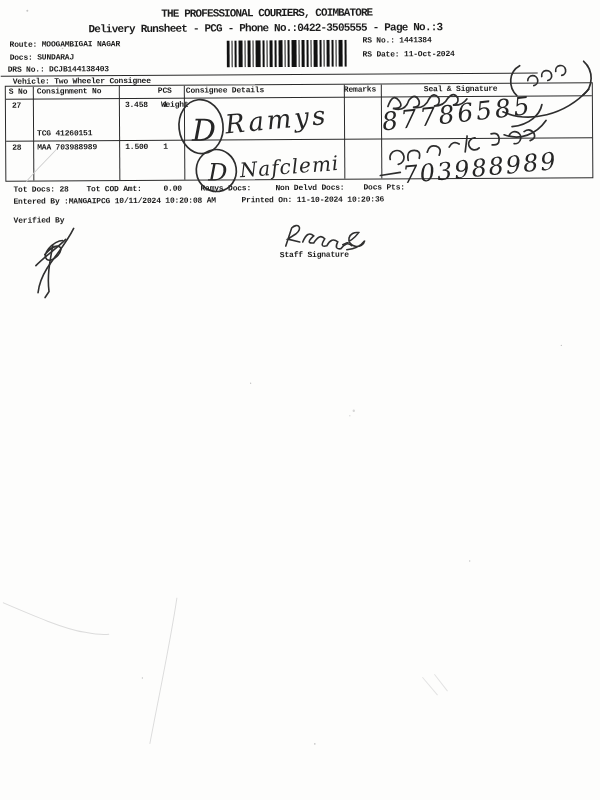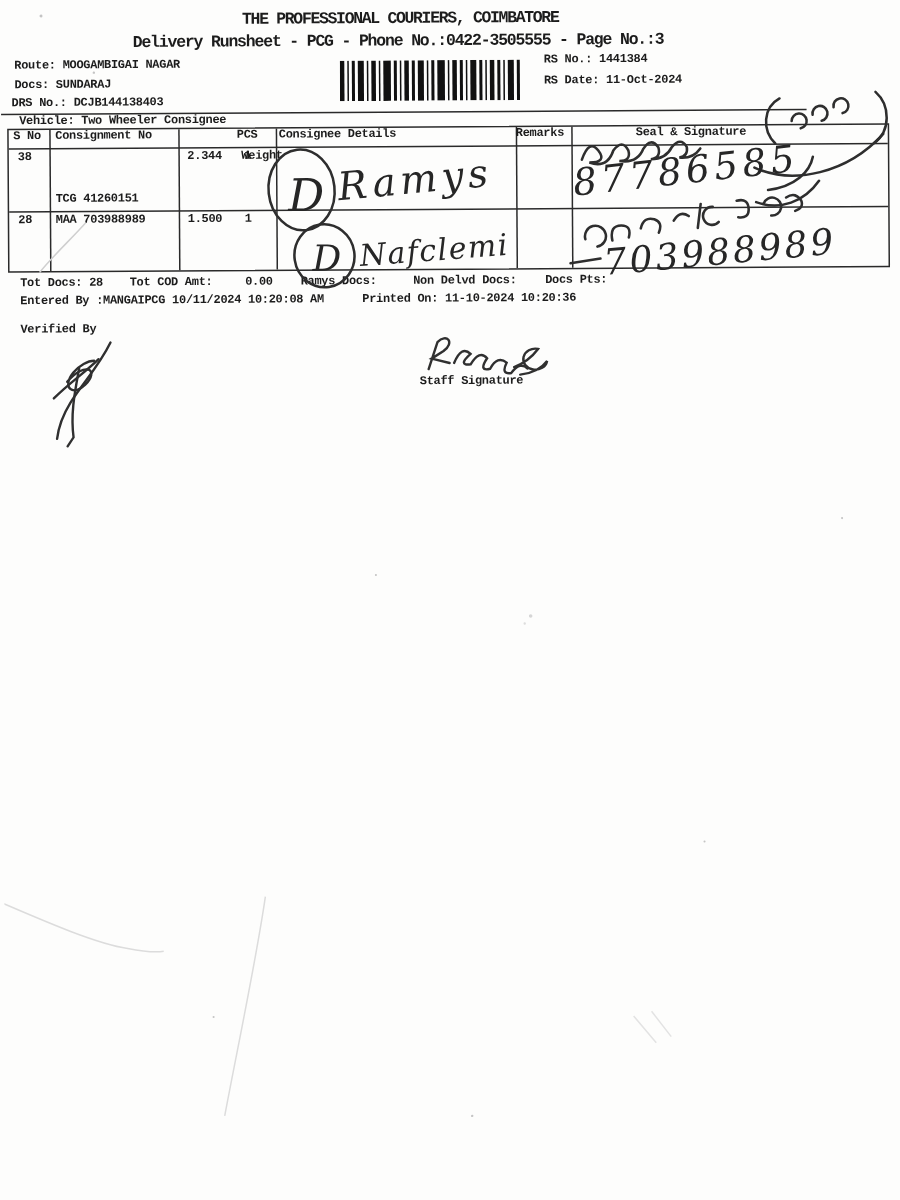--- a/index.html
+++ b/index.html
@@ -83,23 +83,23 @@
   </div>
 
   <div class="t fs-body" style="left:9px;top:86px;">S No</div>
   <div class="t fs-body" style="left:37px;top:86px;">Consignment No</div>
   <div class="t fs-body" style="left:122px;top:100px;padding-left:39px;">Weight</div>
   <div class="t fs-body" style="left:158px;top:86px;">PCS</div>
   <div class="t fs-body" style="left:186px;top:86px;">Consignee Details</div>
   <div class="t fs-body" style="left:344px;top:86px;">Remarks</div>
   <div class="t fs-body" style="left:424px;top:86px;">Seal &amp; Signature</div>
 
-  <div class="t fs-body" style="left:12px;top:100px;">38</div>
+  <div class="t fs-body" style="left:12px;top:100px;">27</div>
   <div class="t fs-body" style="left:37px;top:100px;margin-top:28px;">TCG 41260151</div>
-  <div class="t fs-body" style="left:125px;top:100px;">2.344</div>
+  <div class="t fs-body" style="left:125px;top:100px;">3.458</div>
   <div class="t fs-body" style="left:163px;top:100px;">1</div>
 
   <div class="t fs-body" style="left:12px;top:142px;">28</div>
   <div class="t fs-body" style="left:37px;top:142px;">MAA 703988989</div>
   <div class="t fs-body" style="left:125px;top:142px;">1.500</div>
   <div class="t fs-body" style="left:163px;top:142px;">1</div>
 
   <div class="t fs-body" style="left:13px;top:184px;">Tot Docs:</div>
   <div class="t fs-body" style="left:59px;top:184px;">28</div>
   <div class="t fs-body" style="left:86px;top:184px;">Tot COD Amt:</div>

